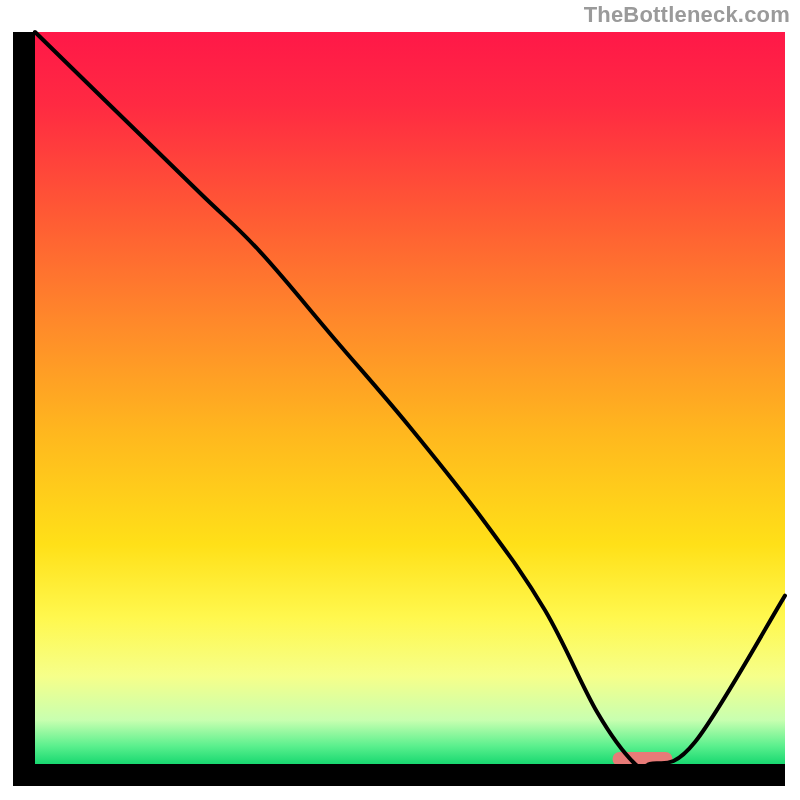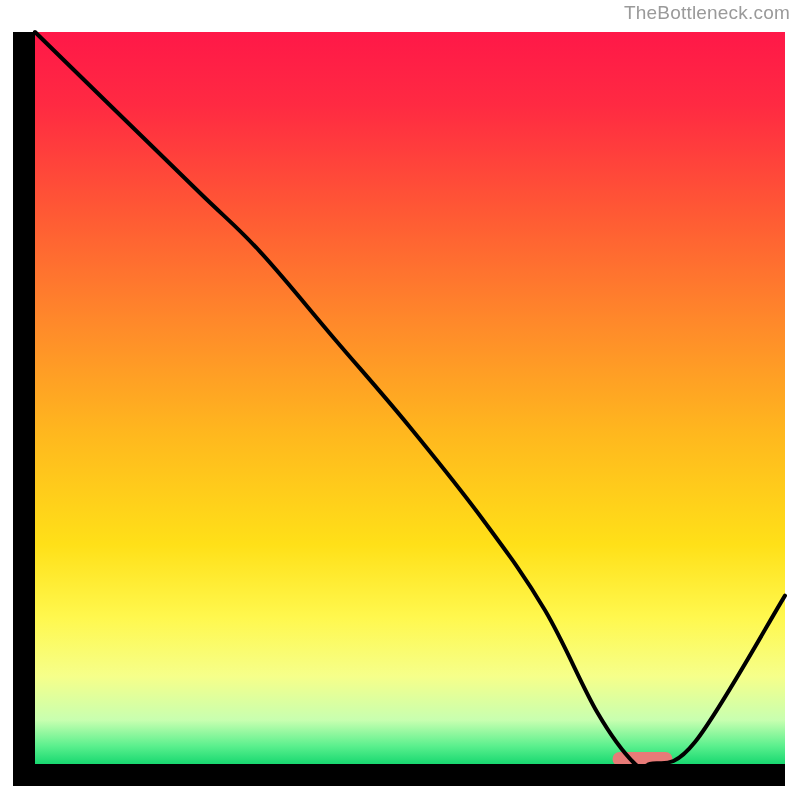--- a/index.html
+++ b/index.html
@@ -12,24 +12,24 @@
   }
   .stage {
     position: relative;
     width: 800px;
     height: 800px;
   }
   .watermark {
     position: absolute;
     top: 2px;
     right: 10px;
-    font-size: 19px;
+    font-size: 22px;
     color: #9a9a9a;
     z-index: 10;
-    font-weight: 400;
+    font-weight: 700;
     letter-spacing: 0.2px;
   }
   svg {
     display: block;
   }
 </style>
 </head>
 <body>
 
 <div class="stage">

